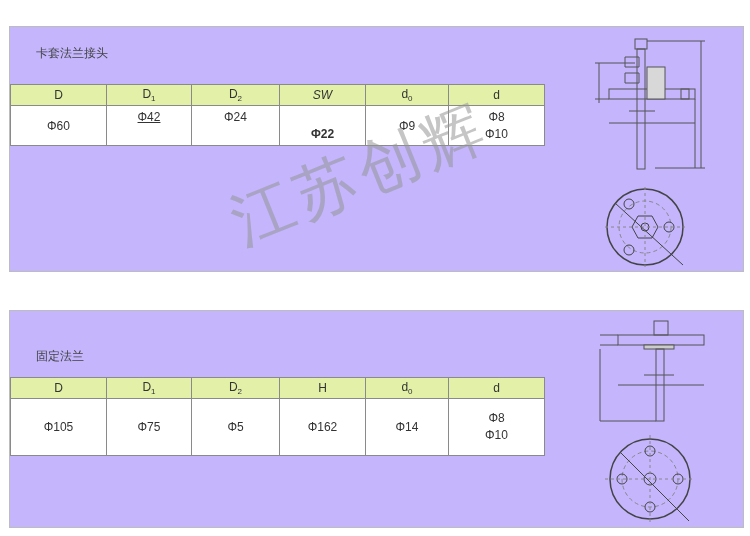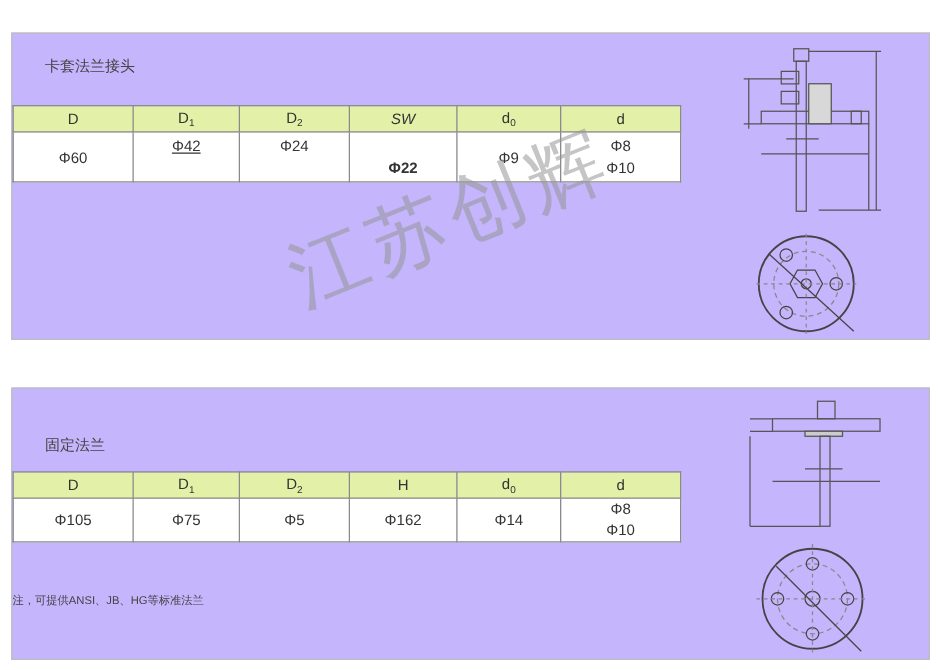--- a/index.html
+++ b/index.html
@@ -86,34 +86,33 @@
   <table class="spec" style="top:66px;">
     <tbody>
         <tr>
       <th style="width:95px;"><span>D</span></th>
       <th style="width:84px;"><span>D</span><sub>1</sub></th>
       <th style="width:87px;"><span>D</span><sub>2</sub></th>
       <th style="width:85px;"><span>H</span></th>
       <th style="width:82px;"><span>d</span><sub>0</sub></th>
       <th style="width:95px;"><span>d</span></th>
     </tr>
-    <tr style="height:35px;">
+    <tr style="height:57px;">
       <td><span>Φ105</span></td>
       <td><span>Φ75</span></td>
       <td><span>Φ5</span></td>
       <td><span>Φ162</span></td>
       <td><span>Φ14</span></td>
       <td style="line-height:17px;">
             <div>Φ8</div>
             <div>Φ10</div>
           </td>
     </tr>
   </tbody>
     </table>
-  <div class="note" style="top:163px;">注，可提供ANSI、JB、HG等标准法兰</div>
 
   <svg class="drawing" style="left:570px;top:6px;" width="130" height="110" viewBox="0 0 130 110">
     <g stroke="#555" fill="none" stroke-width="1">
       <rect x="74" y="4" width="14" height="14"></rect>
       <rect x="38" y="18" width="86" height="10"></rect>
       <rect x="64" y="28" width="30" height="4" fill="#ccc"></rect>
       <rect x="76" y="32" width="8" height="72"></rect>
       <line x1="20" y1="18" x2="38" y2="18"></line>
       <line x1="20" y1="28" x2="38" y2="28"></line>
       <line x1="20" y1="32" x2="20" y2="104"></line>

